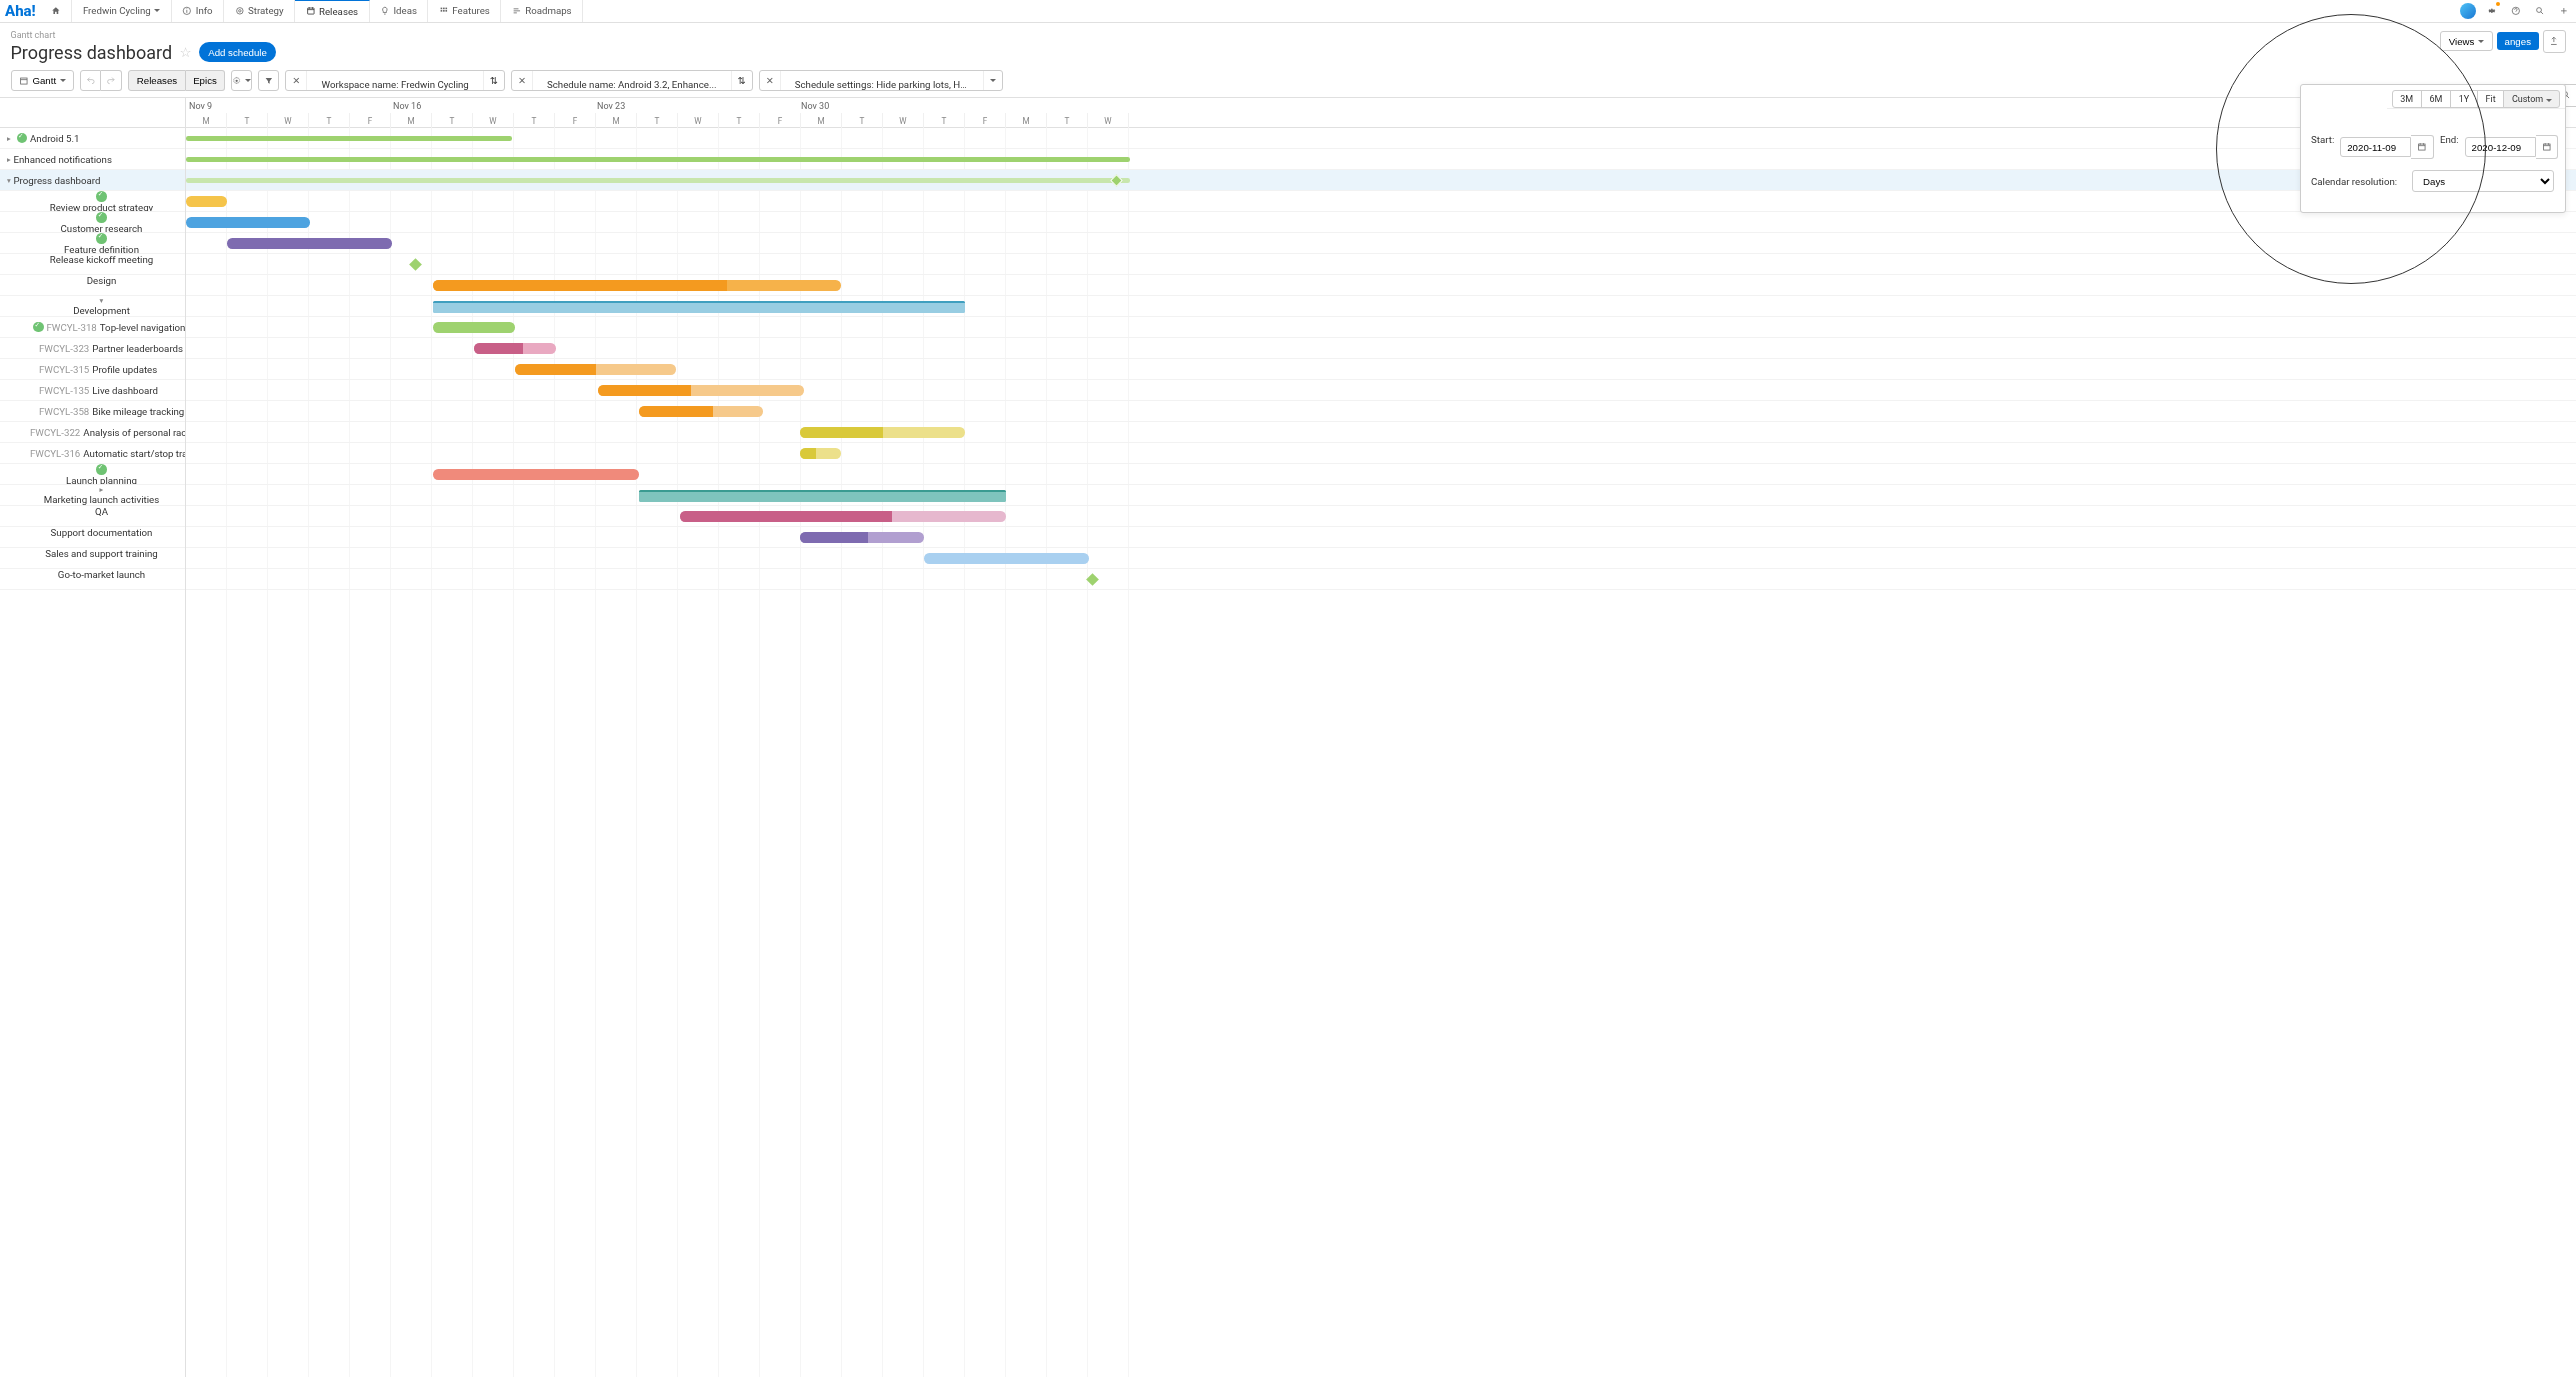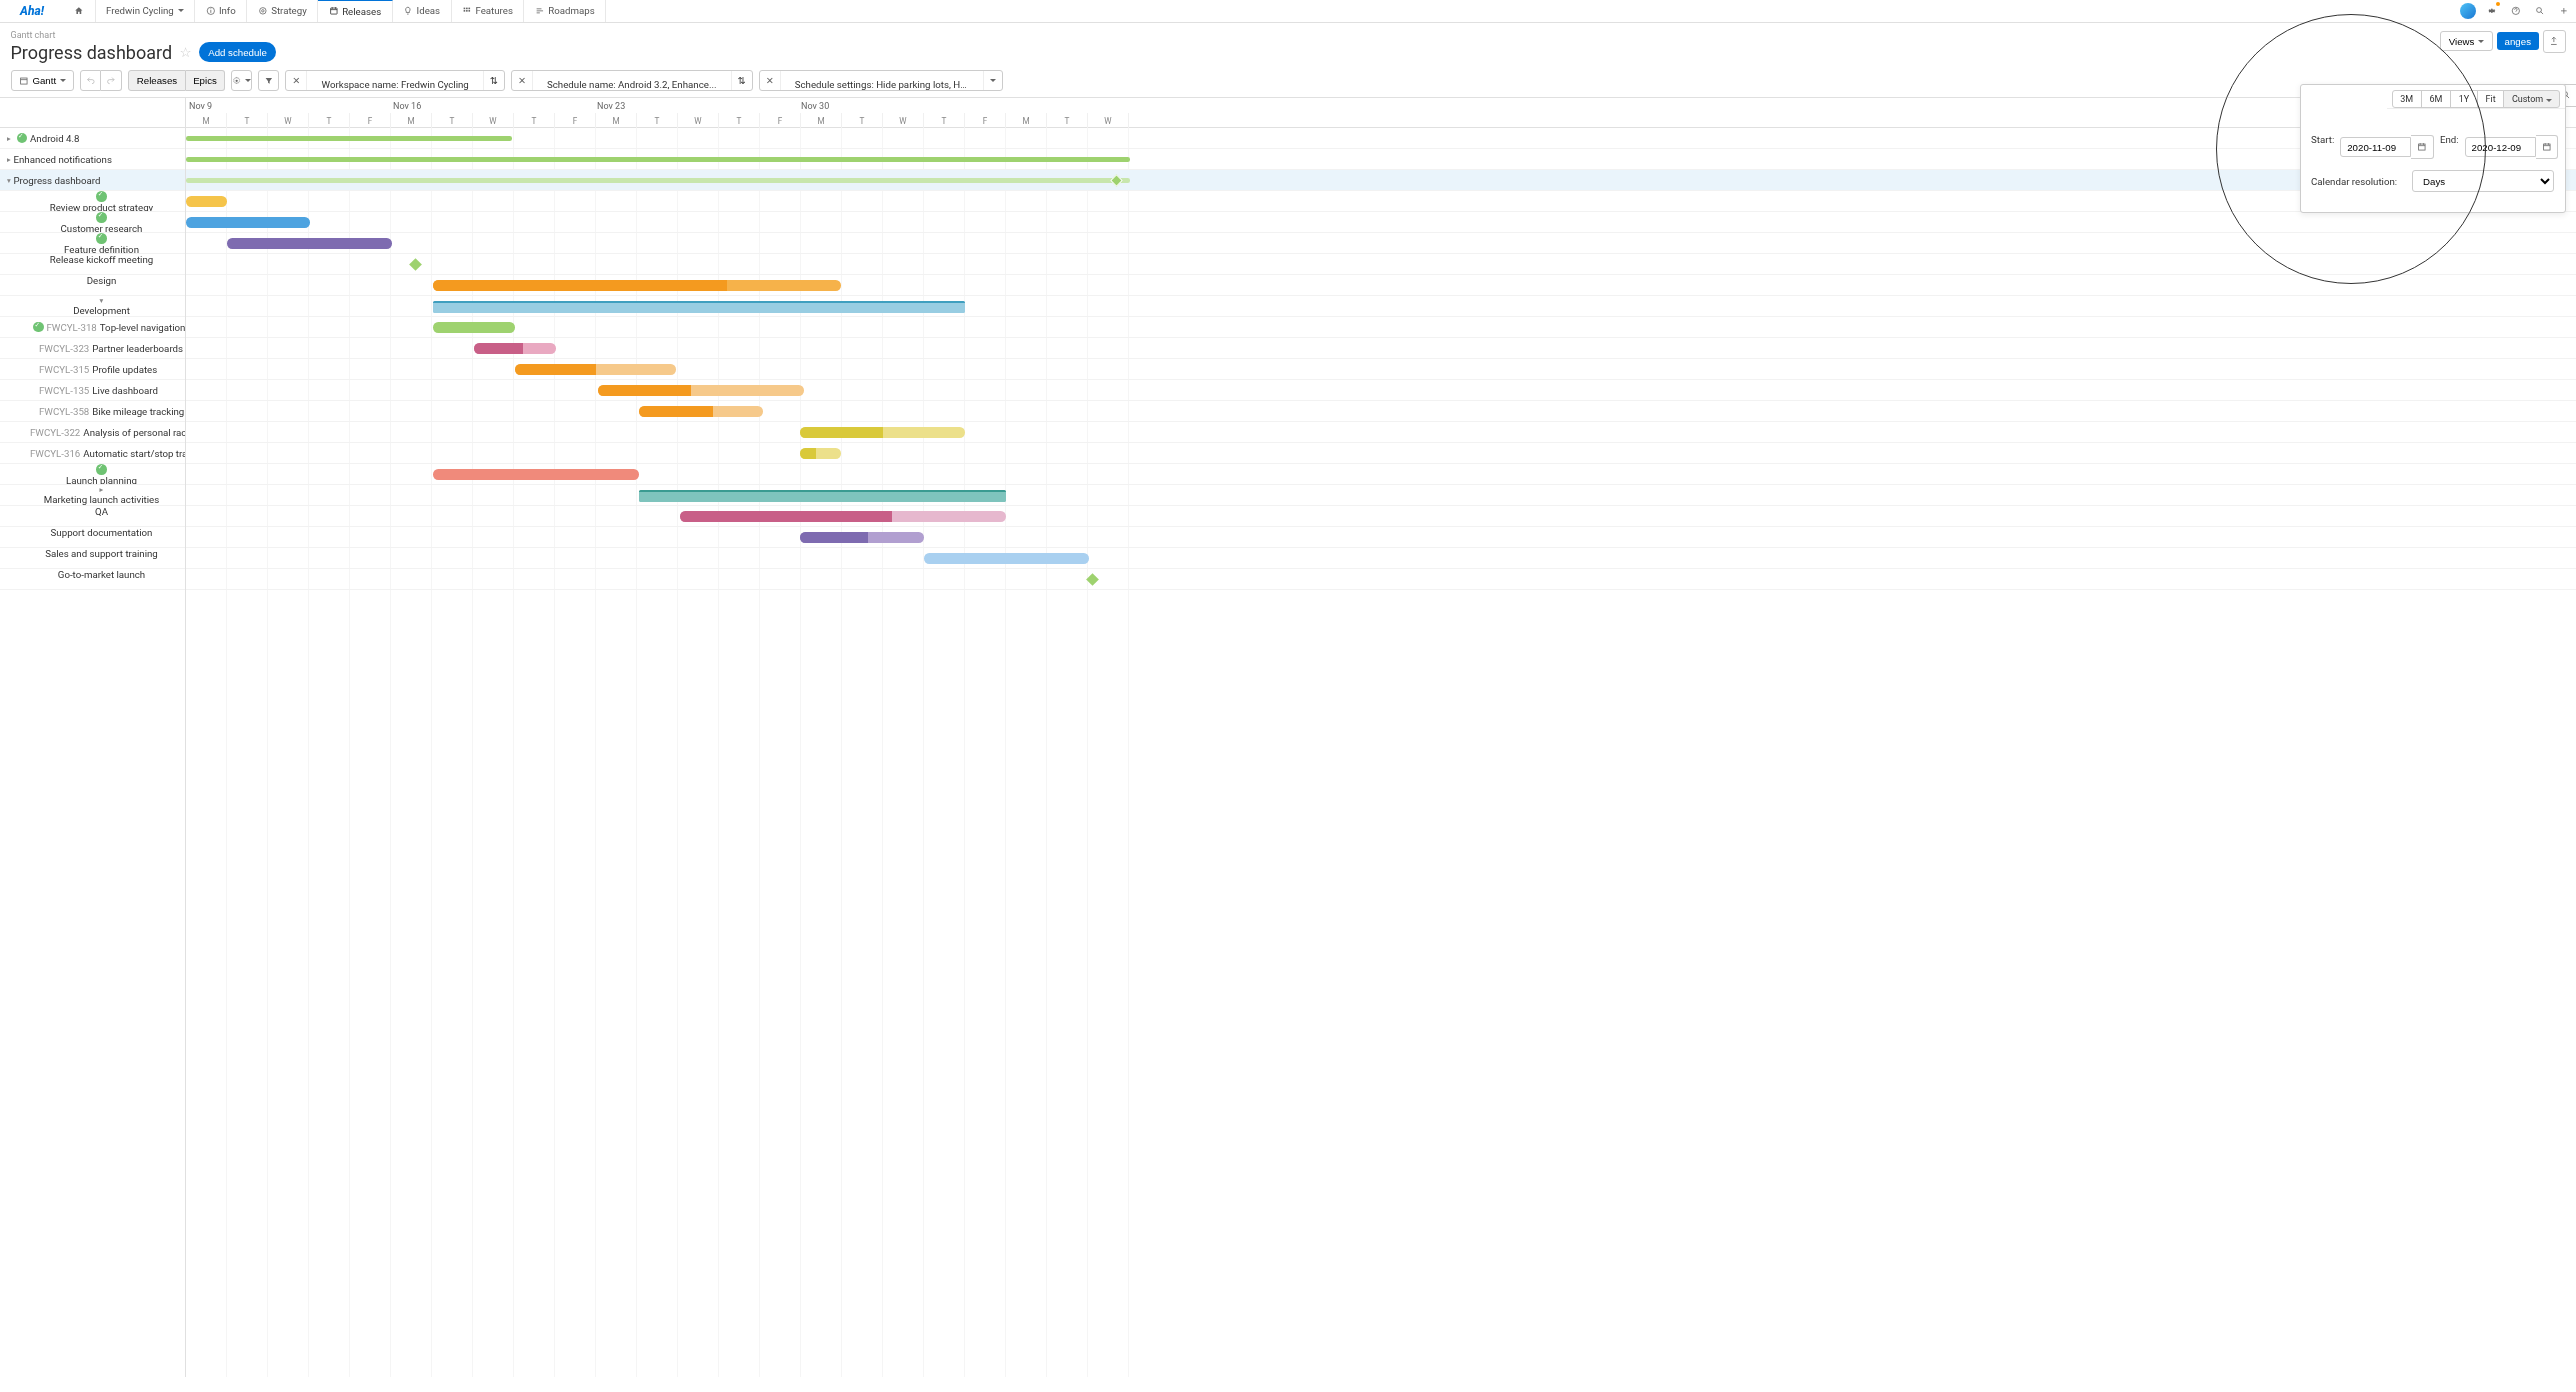--- a/index.html
+++ b/index.html
@@ -1,18 +1,18 @@
 <!DOCTYPE html>
 <html style="font-size:12px"><head>
 <meta charset="utf-8">
 <style>
 * { box-sizing: border-box; margin: 0; padding: 0; }
 body { font-family: -apple-system, BlinkMacSystemFont, "Segoe UI", Roboto, sans-serif; font-size: 9.7px; color: #333; background: #fff; overflow: hidden; }
 .topnav { height: 22.5px; display: flex; align-items: center; border-bottom: 0.7px solid #e0e0e0; background: #fff; }
-.logo { font-weight: 800; font-size: 12px; color: #0173d8; padding: 0 20px; font-style: italic; }
+.logo { font-weight: 800; font-size: 15px; color: #0173d8; padding: 0 5px; }
 .nav-item { height: 22.5px; padding: 0 10.5px; display: flex; align-items: center; gap: 3.7px; border-right: 0.7px solid #e8e8e8; cursor: pointer; font-size: 9.7px; color: #555; }
 .nav-item.active { border-top: 1.5px solid #0173d8; background: #fff; color: #333; }
 .nav-spacer { flex: 1; }
 .nav-right { display: flex; align-items: center; gap: 0; height: 22.5px; }
 .nav-icon-btn { width: 24px; height: 22.5px; display: flex; align-items: center; justify-content: center; cursor: pointer; position: relative; }
 .avatar { width: 16.5px; height: 16.5px; border-radius: 50%; background: linear-gradient(135deg,#4fc3f7,#1976d2); }
 .orange-dot { position: absolute; top: 2.2px; right: 3.7px; width: 4.5px; height: 4.5px; border-radius: 50%; background: #ff9800; }
 .caret { width: 0; height: 0; border-left: 3px solid transparent; border-right: 3px solid transparent; border-top: 3.7px solid #666; display: inline-block; }
 
 .header-area { padding: 7.5px 10.5px 4.5px; }
@@ -302,21 +302,21 @@
 
 <div class="magnify-circle"></div>
 
 <div class="gantt-wrap">
   <div class="left-pane">
     <div class="left-header-spacer"></div>
     <div class="rows" id="left-rows">
         <div class="row ind0">
           <span class="chev">▸</span>
           <span class="check"></span>
-          <span>Android 4.8</span>
+          <span>Android 5.1</span>
         </div>
         <div class="row ind0">
           <span class="chev">▸</span>
           <span>Enhanced notifications</span>
         </div>
         <div class="row ind0 highlight">
           <span class="chev">▾</span>
           <span>Progress dashboard</span>
         </div>
         <div class="row ind1">

